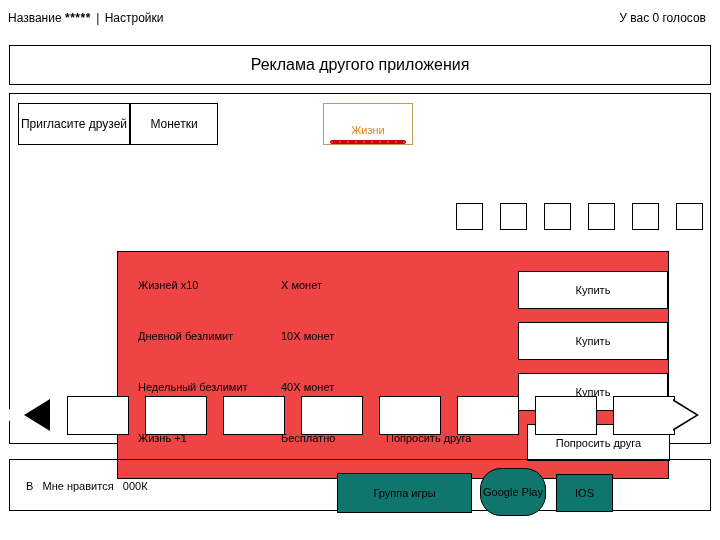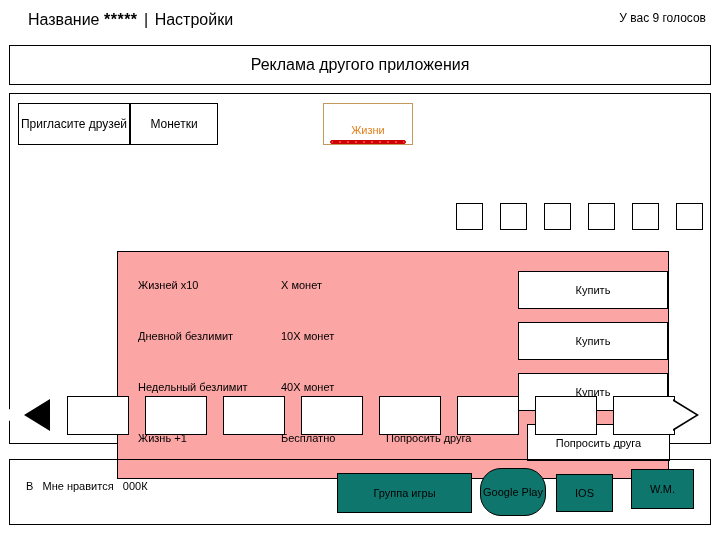--- a/index.html
+++ b/index.html
@@ -17,22 +17,22 @@
   }
 
   
   #titlebar {
     position: absolute;
     left: 0; top: 0;
     width: 720px; height: 36px;
   }
   #title-left {
     position: absolute;
-    left: 28px; top: 11px;
-    font-size: 16px;
+    left: 8px; top: 11px;
+    font-size: 12px;
     white-space: nowrap;
   }
   #title-left .stars {
     letter-spacing: 0.5px;
     font-weight: bold;
   }
   #title-left .sep { padding: 0 2px; }
   #votes {
     position: absolute;
     right: 14px; top: 11px;
@@ -123,21 +123,21 @@
     background: #fff;
   }
 
   
   #content-panel {
     position: absolute;
     left: 107px; top: 157px;
     width: 552px; height: 228px;
     border: 1px solid #000;
     box-sizing: border-box;
-    background: #fca5a5;
+    background: #ef4444;
   }
   .offer-row {
     position: absolute;
     left: 0; width: 100%;
     height: 51px;
   }
   .offer-name {
     position: absolute;
     left: 20px; top: 16px;
     font-size: 11px;
@@ -218,21 +218,21 @@
     left: -26px; top: -14px;
     border-top: 14px solid transparent;
     border-bottom: 14px solid transparent;
     border-left: 23px solid #fff;
   }
 
   
   #footer-frame {
     position: absolute;
     left: 9px; top: 459px;
-    width: 702px; height: 66px;
+    width: 702px; height: 52px;
     border: 1px solid #000;
     box-sizing: border-box;
   }
   #like-widget {
     position: absolute;
     left: 16px; top: 20px;
     font-size: 11px;
     white-space: nowrap;
   }
   #like-widget .vk-mark { font-weight: normal; }
@@ -256,21 +256,21 @@
 </head>
 <body>
 
 <div id="titlebar">
   <div id="title-left">
     <span>Название</span>
     <span class="stars">*****</span>
     <span class="sep">|</span>
     <span>Настройки</span>
   </div>
-  <div id="votes">У вас 9 голосов</div>
+  <div id="votes">У вас 0 голосов</div>
 </div>
 
 <div id="ad-banner">
   <span>Реклама другого приложения</span>
 </div>
 
 <div id="main-frame">
 
   <div class="tab" id="tab-invite">
     <span>Пригласите друзей</span>
@@ -365,16 +365,13 @@
   </div>
   <div class="footer-btn" id="btn-group">
     <span>Группа игры</span>
   </div>
   <div class="footer-btn" id="btn-gplay">
     <span>Google Play</span>
   </div>
   <div class="footer-btn" id="btn-ios">
     <span>IOS</span>
   </div>
-  <div class="footer-btn" id="btn-wm">
-    <span>W.M.</span>
-  </div>
 </div>
 
 </body></html>

